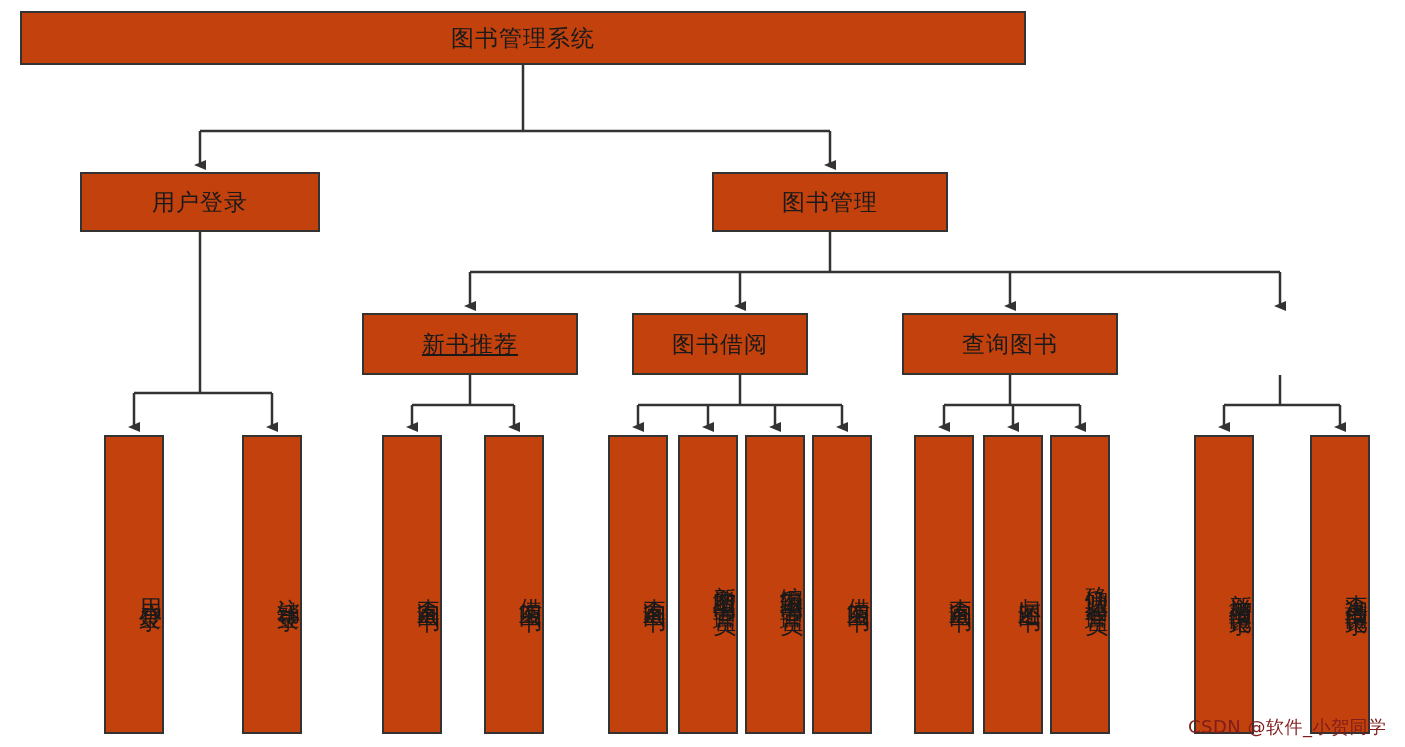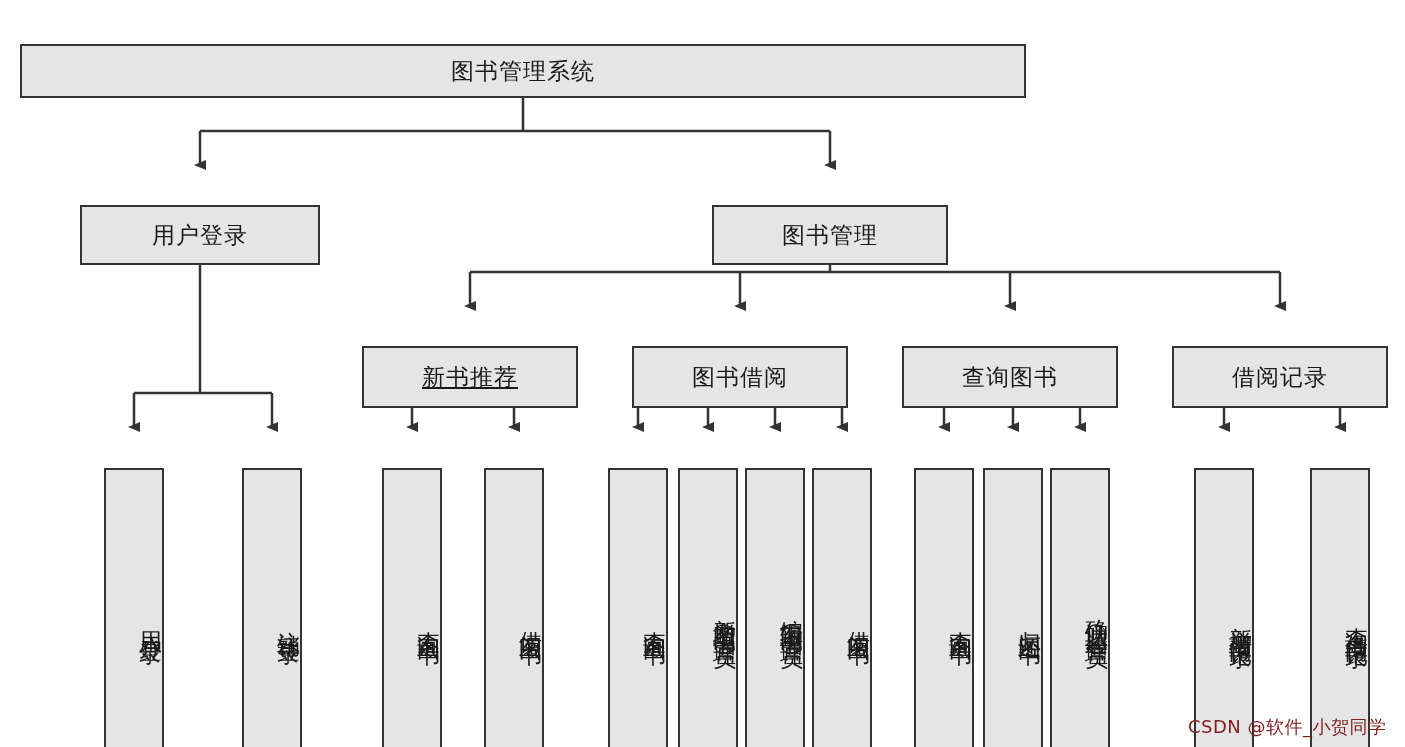--- a/index.html
+++ b/index.html
@@ -20,26 +20,25 @@
     left: 0;
     top: 0;
     width: 1405px;
     height: 747px;
     pointer-events: none;
   }
   .node {
     position: absolute;
     box-sizing: border-box;
     border: 2.5px solid #333333;
-    background: #e5e5e5;
+    background: #c2410c;
     display: flex;
     align-items: center;
     justify-content: center;
     color: #1a1a1a;
-    margin-top: 33px;
   }
   .node-h {
     font-size: 23px;
     letter-spacing: 1px;
     white-space: nowrap;
   }
   .node-v {
     font-size: 23px;
     writing-mode: vertical-rl;
     text-orientation: upright;
@@ -114,23 +113,22 @@
       <path d="M1340,405 L1340,427" marker-end="url(#arrow)"></path>
     </g>
   </svg>
 
   <div class="node node-h" style="left:20px; top:11px; width:1006px; height:54px;">图书管理系统</div>
 
   <div class="node node-h" style="left:80px; top:172px; width:240px; height:60px;">用户登录</div>
   <div class="node node-h" style="left:712px; top:172px; width:236px; height:60px;">图书管理</div>
 
   <div class="node node-h" style="left:362px; top:313px; width:216px; height:62px;text-decoration:underline;">新书推荐</div>
-  <div class="node node-h" style="left:632px; top:313px; width:216px; height:62px;">图书借阅</div>
+  <div class="node node-h" style="left:632px; top:313px; width:176px; height:62px;">图书借阅</div>
   <div class="node node-h" style="left:902px; top:313px; width:216px; height:62px;">查询图书</div>
-  <div class="node node-h" style="left:1172px; top:313px; width:216px; height:62px;">借阅记录</div>
 
   <div class="node node-v" style="left:104px; top:435px; width:60px; height:299px;">用户登录</div>
   <div class="node node-v" style="left:242px; top:435px; width:60px; height:299px;">注销登录</div>
 
   <div class="node node-v" style="left:382px; top:435px; width:60px; height:299px;">查询图书</div>
   <div class="node node-v" style="left:484px; top:435px; width:60px; height:299px;">借阅图书</div>
 
   <div class="node node-v" style="left:608px; top:435px; width:60px; height:299px;">查询图书</div>
   <div class="node node-v tall" style="left:678px; top:435px; width:60px; height:299px;">新增图书（管理员）</div>
   <div class="node node-v tall" style="left:745px; top:435px; width:60px; height:299px;">编辑图书（管理员）</div>

